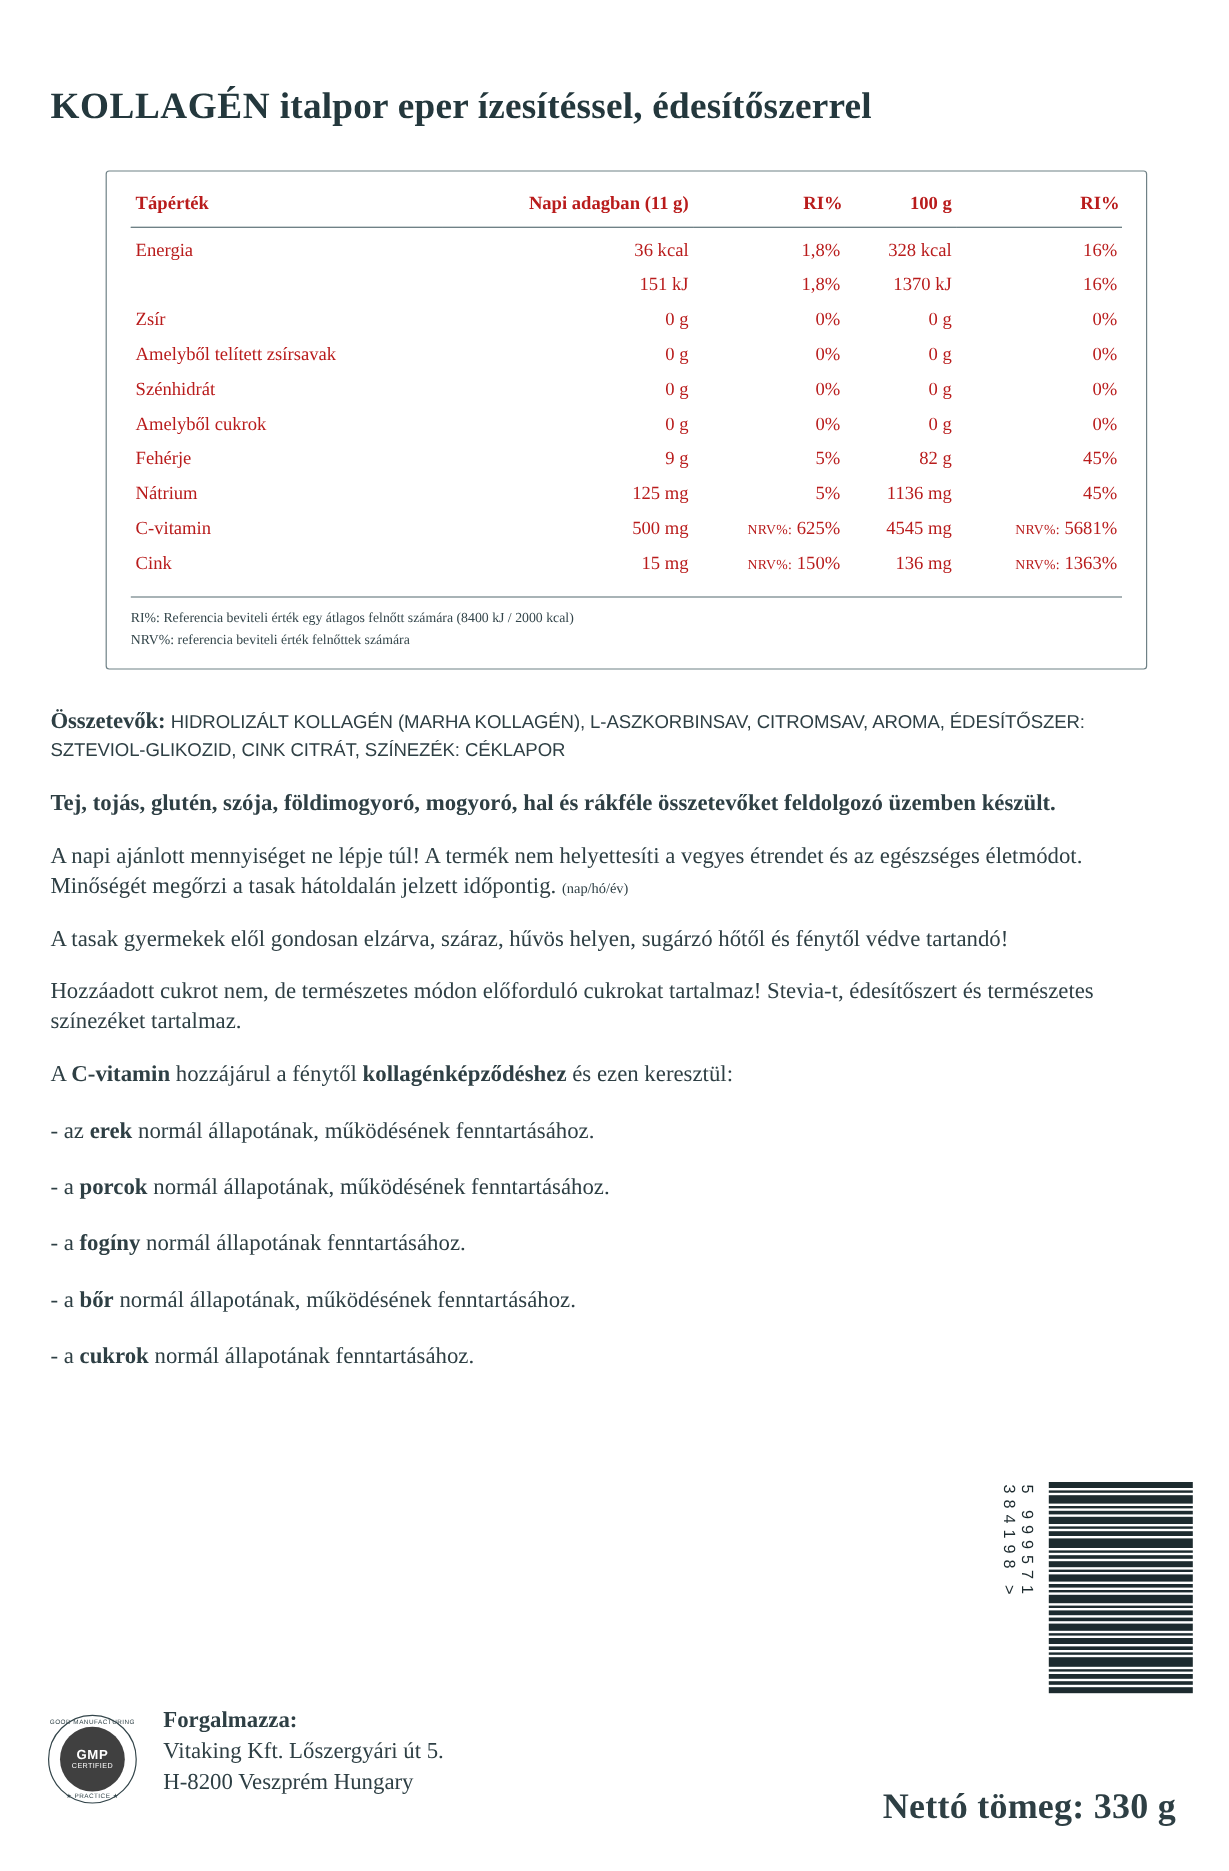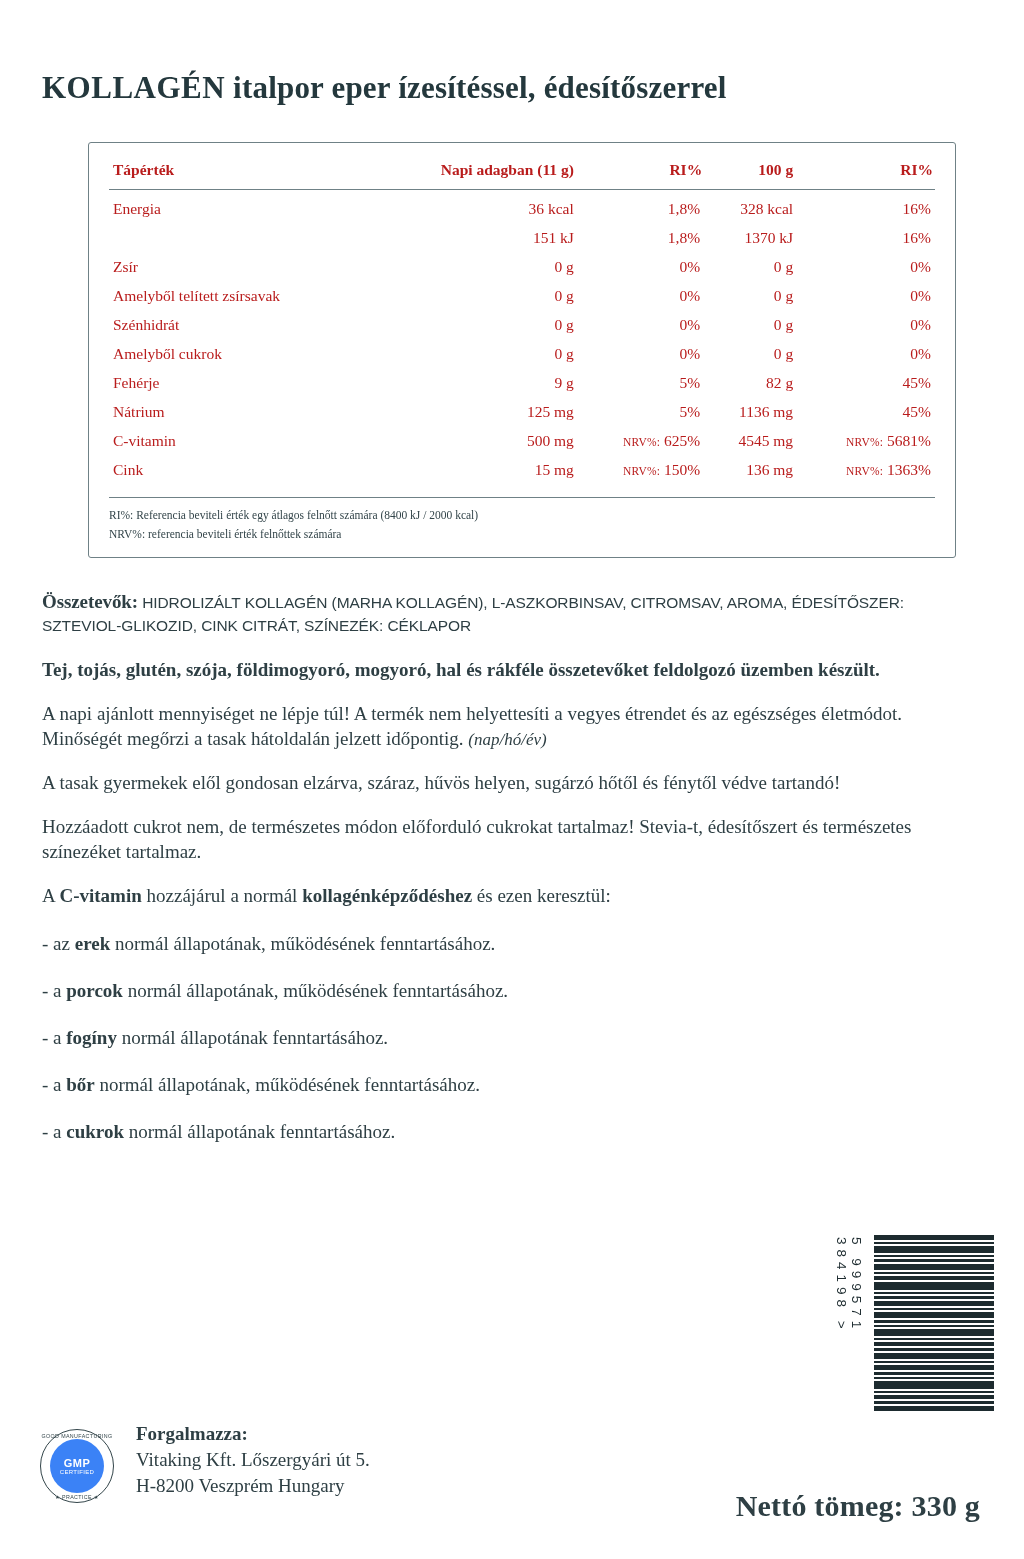--- a/index.html
+++ b/index.html
@@ -111,22 +111,21 @@
     font-family: "Liberation Serif", serif;
     font-size: 19px;
     font-weight: bold;
   }
   .allergen {
     font-weight: bold;
     font-size: 19px;
     line-height: 1.32;
   }
   .ital {
-    font-style: italic;
-    font-size: 17px;
+    font-size: 12px;
   }
   .claims-lead {
     margin-top: 28px;
   }
   .claim {
     font-size: 19px;
     line-height: 1.32;
     margin: 0 0 22px 0;
   }
   
@@ -149,21 +148,21 @@
     height: 74px;
     border-radius: 50%;
     border: 1.6px solid #33454a;
     position: relative;
     box-sizing: border-box;
   }
   .gmp-inner {
     position: absolute;
     inset: 9px;
     border-radius: 50%;
-    background: #3b82f6;
+    background: #404040;
     color: #fff;
     display: flex;
     flex-direction: column;
     align-items: center;
     justify-content: center;
     font-family: "Liberation Sans", sans-serif;
     line-height: 1.1;
   }
   .gmp-inner .g1 { font-size: 11px; font-weight: bold; letter-spacing: 0.5px;}
   .gmp-inner .g2 { font-size: 6px; letter-spacing: 0.3px; }
@@ -336,21 +335,21 @@
 
 
     <p class="para allergen">Tej, tojás, glutén, szója, földimogyoró, mogyoró, hal és rákféle összetevőket feldolgozó üzemben készült.</p>
 
     <p class="para"><span>A napi ajánlott mennyiséget ne lépje túl! A termék nem helyettesíti a vegyes étrendet és az egészséges életmódot. Minőségét megőrzi a tasak hátoldalán jelzett időpontig. </span><span class="ital">(nap/hó/év)</span></p>
 
     <p class="para">A tasak gyermekek elől gondosan elzárva, száraz, hűvös helyen, sugárzó hőtől és fénytől védve tartandó!</p>
 
     <p class="para">Hozzáadott cukrot nem, de természetes módon előforduló cukrokat tartalmaz! Stevia-t, édesítőszert és természetes színezéket tartalmaz.</p>
 
-    <p class="claim claims-lead"><span>A </span><b>C-vitamin</b><span> hozzájárul a normál </span><b>kollagénképződéshez</b><span> és ezen keresztül:</span></p>
+    <p class="claim claims-lead"><span>A </span><b>C-vitamin</b><span> hozzájárul a fénytől </span><b>kollagénképződéshez</b><span> és ezen keresztül:</span></p>
 
     <p class="claim"><span>- az </span><b>erek</b><span> normál állapotának, működésének fenntartásához.</span></p>
     <p class="claim"><span>- a </span><b>porcok</b><span> normál állapotának, működésének fenntartásához.</span></p>
     <p class="claim"><span>- a </span><b>fogíny</b><span> normál állapotának fenntartásához.</span></p>
     <p class="claim"><span>- a </span><b>bőr</b><span> normál állapotának, működésének fenntartásához.</span></p>
     <p class="claim"><span>- a </span><b>cukrok</b><span> normál állapotának fenntartásához.</span></p>
   </div>
 
   <div class="barcode">
     <div class="digits">5 999571 384198 &gt;</div>

